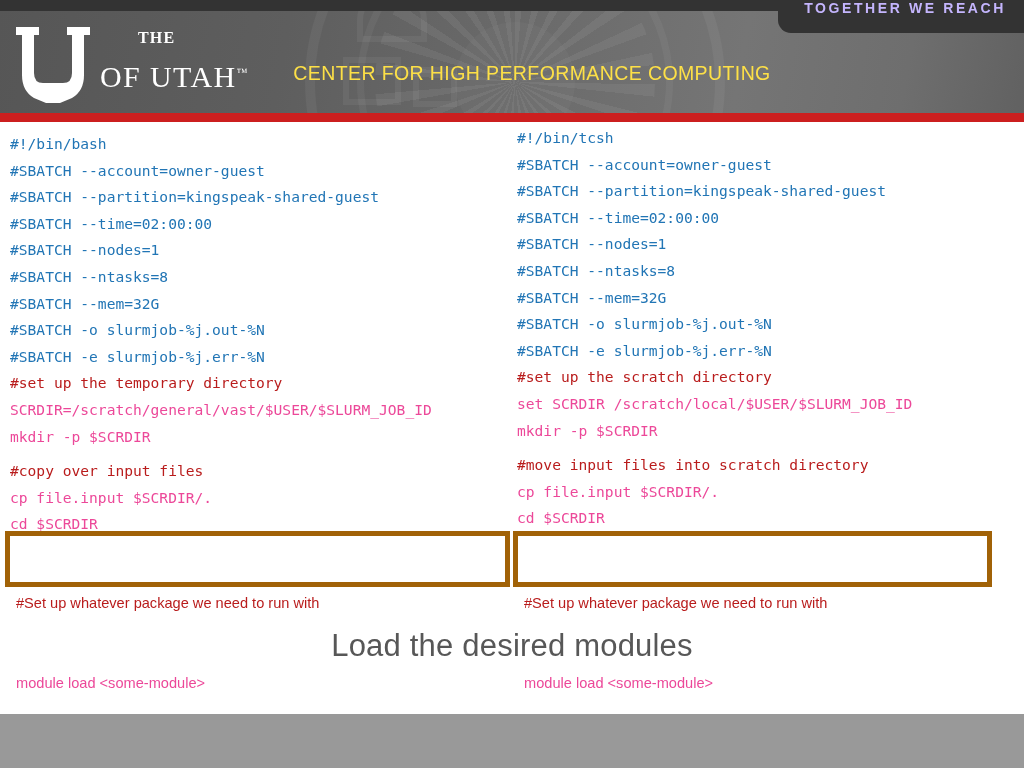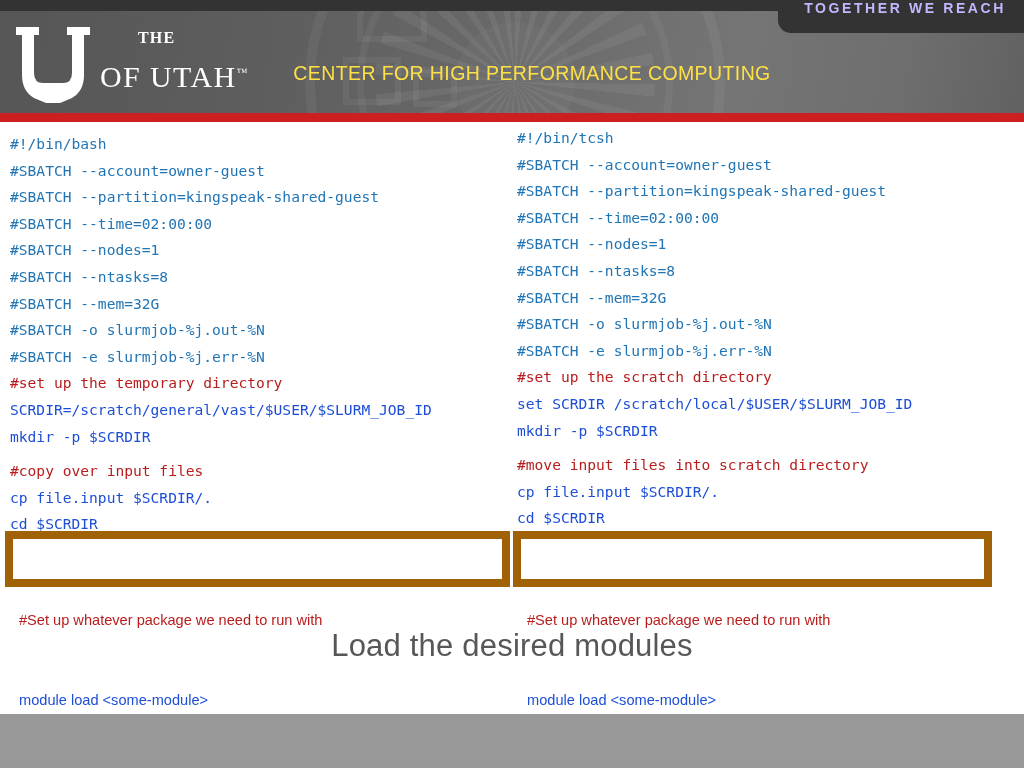--- a/index.html
+++ b/index.html
@@ -165,33 +165,33 @@
     font-family: "DejaVu Sans Mono", monospace;
     font-size: 14.6px;
     line-height: 26.6px;
     white-space: pre;
   }
   .col-left  { left: 10px;  top: 131px; width: 500px; }
   .col-right { left: 517px; top: 125px; width: 500px; }
 
   .ln-blue  { color: #2175b5; }
   .ln-green { color: #b91c1c; }
-  .ln-dark  { color: #1d4ed8; }
+  .ln-dark  { color: #ec4899; }
   .spacer   { height: 8px; }
 
   
   .hl-box {
     position: absolute;
-    border: 8px solid #a16207;
+    border: 5px solid #a16207;
     background: #ffffff;
     font-family: Liberation Sans, sans-serif;
     font-size: 14.6px;
     line-height: 26.6px;
     white-space: pre;
-    padding: 15px 0 2px 6px;
+    padding: 1px 0 2px 6px;
   }
   .hl-left  { left: 5px;   top: 531px; width: 505px; height: 56px; }
   .hl-right { left: 513px; top: 531px; width: 479px; height: 56px; }
 
   
   .caption {
     position: absolute;
     left: 0; right: 0;
     top: 628px;
     text-align: center;

